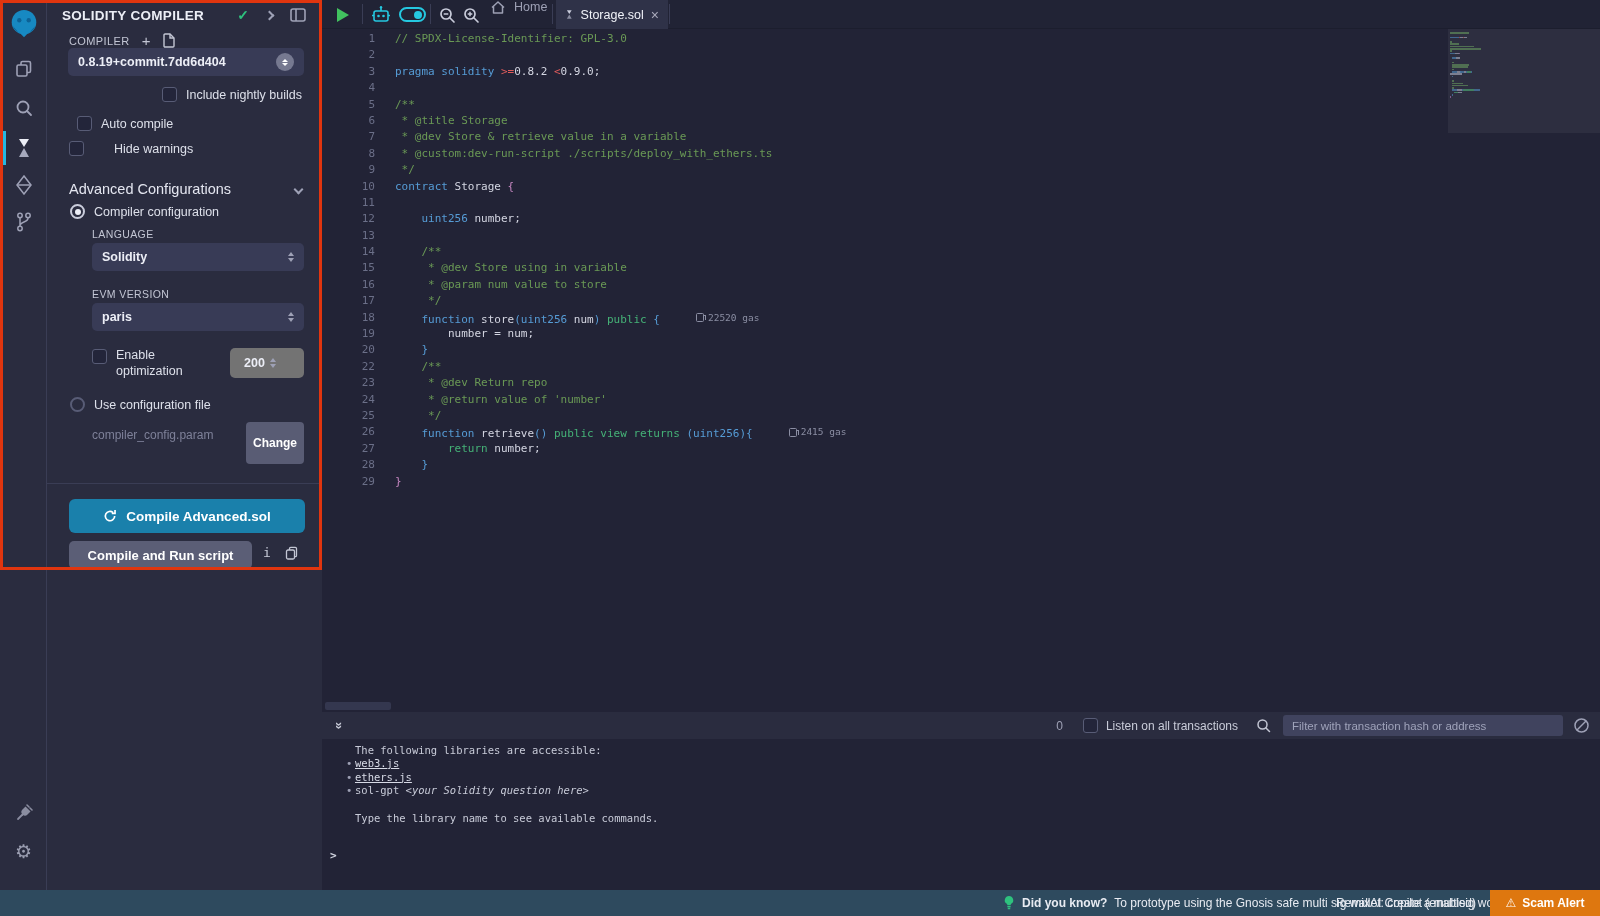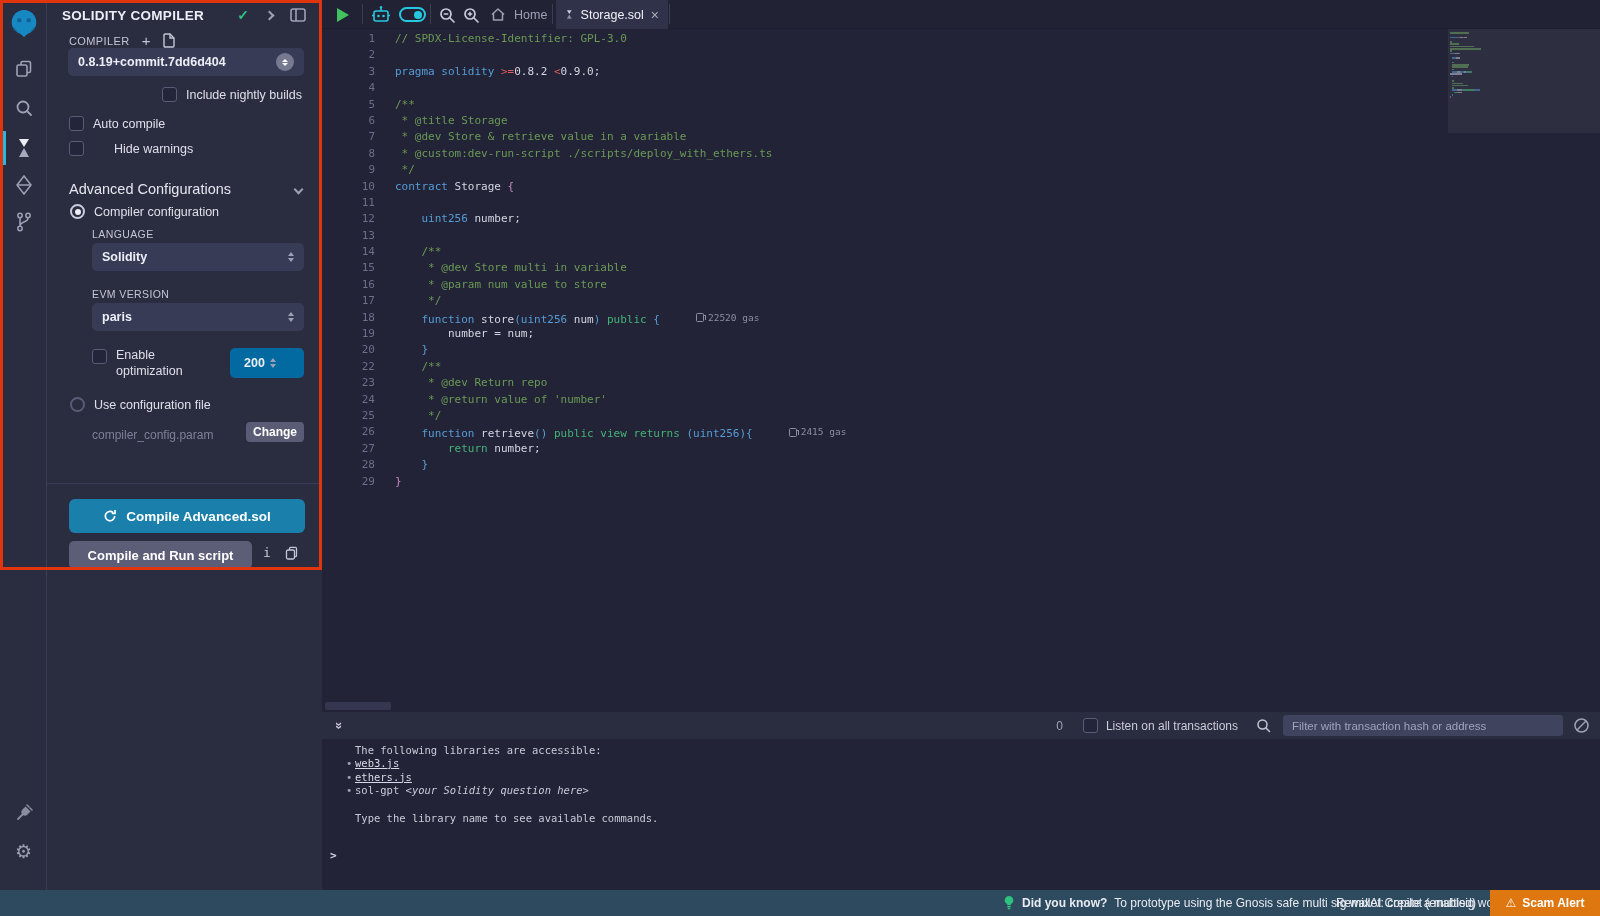--- a/index.html
+++ b/index.html
@@ -34,21 +34,21 @@
                 align-items:center;justify-content:center;gap:1px;}
   .circle-badge i{width:0;height:0;border-left:3px solid transparent;border-right:3px solid transparent;display:block;}
   .circle-badge .up{border-bottom:3.5px solid #fff;}
   .circle-badge .down{border-top:3.5px solid #fff;}
   .cb{width:15px;height:15px;border:1.5px solid #585c76;border-radius:3px;background:#23253a;flex:none;cursor:pointer;}
   .radio{width:15px;height:15px;border:2px solid #585c76;border-radius:50%;flex:none;position:relative;cursor:pointer;}
   .radio.checked{border-color:#c9ccdb;}
   .radio.checked::after{content:"";position:absolute;inset:2.5px;border-radius:50%;background:#eceef6;}
   .ctl-row{position:absolute;display:flex;align-items:center;gap:9px;font-size:12.5px;color:#dde0ea;}
   .adv-title{font-size:14.5px;color:#e4e6f0;}
-  .runs-input{position:absolute;background:#0369a1;border-radius:5px;display:flex;align-items:center;padding:0 8px 0 14px;}
+  .runs-input{position:absolute;background:#737373;border-radius:5px;display:flex;align-items:center;padding:0 8px 0 14px;}
   .runs-input span{flex:1;font-size:12.5px;font-weight:600;color:#eceef6;}
   .muted-file{font-size:12px;color:#7e8199;}
   .change-btn{position:absolute;background:#595c74;color:#fff;font-size:12px;font-weight:bold;border:none;
               border-radius:4px;display:flex;align-items:center;justify-content:center;cursor:pointer;}
   .panel-divider{position:absolute;left:0;right:0;top:483px;border-top:1px solid #3a3d55;}
   .compile-btn{position:absolute;left:22px;width:236px;top:499px;height:34px;background:#1a80ab;color:#fff;
                font-size:13.5px;font-weight:600;border:none;border-radius:6px;display:flex;align-items:center;
                justify-content:center;gap:9px;cursor:pointer;font-family:"Liberation Sans",sans-serif;}
   .run-btn{position:absolute;left:22px;width:183px;top:541px;height:28px;background:#5b5e76;color:#fff;
            font-size:13px;font-weight:600;border:none;border-radius:5px;display:flex;align-items:center;
@@ -60,21 +60,21 @@
   .red-highlight{position:absolute;left:0;top:0;width:322px;height:570px;border:3px solid #e0350f;pointer-events:none;z-index:50;}
 
   
   .main{position:absolute;left:322px;right:0;top:0;bottom:26px;background:#222336;}
   .tabbar{position:absolute;left:0;right:0;top:0;height:29px;background:#212335;border-bottom:1px solid #1c1e2e;}
   .tab-ctl{position:absolute;top:0;height:29px;display:flex;align-items:center;justify-content:center;cursor:pointer;}
   .vsep{position:absolute;top:4px;bottom:4px;width:1px;background:#3a3d55;}
   .play-tri{width:0;height:0;border-left:12px solid #41c25f;border-top:7px solid transparent;border-bottom:7px solid transparent;}
   .toggle{width:27px;height:15px;border:2px solid #25c8e0;border-radius:8px;position:relative;}
   .toggle::after{content:"";position:absolute;right:2px;top:1.5px;width:8px;height:8px;border-radius:50%;background:#25c8e0;}
-  .home-tab{position:absolute;left:160px;top:0;height:29px;display:flex;align-items:center;gap:8px;padding:0 8px;cursor:pointer;}
+  .home-tab{position:absolute;left:160px;top:0;height:29px;display:flex;gap:8px;padding:0 8px;cursor:pointer;}
   .home-tab span{font-size:12.5px;color:#9da0b4;}
   .active-tab{position:absolute;left:234px;top:0;height:29px;width:112px;background:#2f3248;display:flex;
               align-items:center;gap:7px;padding:0 9px;cursor:pointer;}
   .active-tab .tab-label{font-size:12.5px;color:#f0f2f8;flex:1;}
   .tab-close{color:#aab;font-size:14px;line-height:1;cursor:pointer;}
 
   
   .editor{position:absolute;left:0;right:0;top:29px;height:683px;background:#222336;overflow:hidden;}
   .code-lines{position:absolute;left:0;top:2px;right:160px;font-family:"DejaVu Sans Mono",monospace;font-size:11px;}
   .code-line{display:flex;height:16.4px;line-height:16.4px;white-space:pre;}
@@ -219,21 +219,21 @@
           <i class="up"></i>
           <i class="down"></i>
         </span>
     </div>
 
     <div class="ctl-row" style="top:87px;right:20px;left:auto;">
       <span class="cb"></span>
       <span>Include nightly builds</span>
     </div>
 
-    <div class="ctl-row" style="top:116px;left:22px;">
+    <div class="ctl-row" style="top:116px;left:30px;">
       <span class="cb"></span>
       <span>Auto compile</span>
     </div>
 
     <div class="ctl-row" style="top:141px;left:22px;gap:30px;">
       <span class="cb"></span>
       <span>Hide warnings</span>
     </div>
 
     <div class="ctl-row" style="top:181px;left:22px;right:20px;">
@@ -275,21 +275,21 @@
           <i class="down"></i>
         </span>
     </div>
 
     <div class="ctl-row" style="top:397px;left:23px;">
       <span class="radio"></span>
       <span>Use configuration file</span>
     </div>
 
     <div class="muted-file" style="position:absolute;top:428px;left:45px;">compiler_config.param</div>
-    <button class="change-btn" style="left:199px;top:422px;width:58px;height:20px;">Change</button>
+    <button class="change-btn" style="left:199px;top:422px;width:58px;height:42px;">Change</button>
 
     <div class="panel-divider"></div>
 
     <button class="compile-btn">
       <svg width="14" height="14" viewBox="0 0 15 15">
         <path d="M12.5 7.5 a5 5 0 1 1 -1.7 -3.7" fill="none" stroke="#fff" stroke-width="1.8"></path>
         <path d="M12.9 1.1 V4.6 H9.4" fill="none" stroke="#fff" stroke-width="1.8"></path>
       </svg>
       <span>Compile Advanced.sol</span>
     </button>
@@ -368,21 +368,21 @@
           <div class="code-line"><span class="gutter">5</span><span class="code-text"><span class="tok-c">/**</span></span></div>
           <div class="code-line"><span class="gutter">6</span><span class="code-text"><span class="tok-c"> * @title Storage</span></span></div>
           <div class="code-line"><span class="gutter">7</span><span class="code-text"><span class="tok-c"> * @dev Store &amp; retrieve value in a variable</span></span></div>
           <div class="code-line"><span class="gutter">8</span><span class="code-text"><span class="tok-c"> * @custom:dev-run-script ./scripts/deploy_with_ethers.ts</span></span></div>
           <div class="code-line"><span class="gutter">9</span><span class="code-text"><span class="tok-c"> */</span></span></div>
           <div class="code-line"><span class="gutter">10</span><span class="code-text"><span class="tok-k">contract </span><span class="tok-p">Storage </span><span class="tok-m">{</span></span></div>
           <div class="code-line"><span class="gutter">11</span><span class="code-text"></span></div>
           <div class="code-line"><span class="gutter">12</span><span class="code-text"><span class="tok-p">    </span><span class="tok-k">uint256</span><span class="tok-p"> number;</span></span></div>
           <div class="code-line"><span class="gutter">13</span><span class="code-text"></span></div>
           <div class="code-line"><span class="gutter">14</span><span class="code-text"><span class="tok-p">    </span><span class="tok-c">/**</span></span></div>
-          <div class="code-line"><span class="gutter">15</span><span class="code-text"><span class="tok-p">    </span><span class="tok-c"> * @dev Store multi in variable</span></span></div>
+          <div class="code-line"><span class="gutter">15</span><span class="code-text"><span class="tok-p">    </span><span class="tok-c"> * @dev Store using in variable</span></span></div>
           <div class="code-line"><span class="gutter">16</span><span class="code-text"><span class="tok-p">    </span><span class="tok-c"> * @param num value to store</span></span></div>
           <div class="code-line"><span class="gutter">17</span><span class="code-text"><span class="tok-p">    </span><span class="tok-c"> */</span></span></div>
           <div class="code-line"><span class="gutter">18</span><span class="code-text"><span class="tok-p">    </span><span class="tok-k">function </span><span class="tok-p">store</span><span class="tok-b">(</span><span class="tok-k">uint256</span><span class="tok-p"> num</span><span class="tok-b">)</span><span class="tok-g"> public </span><span class="tok-b">{</span><span class="gas"><span class="gas-icon"></span><span>22520 gas</span></span></span></div>
           <div class="code-line"><span class="gutter">19</span><span class="code-text"><span class="tok-p">        number = num;</span></span></div>
           <div class="code-line"><span class="gutter">20</span><span class="code-text"><span class="tok-p">    </span><span class="tok-b">}</span></span></div>
           <div class="code-line"><span class="gutter">22</span><span class="code-text"><span class="tok-p">    </span><span class="tok-c">/**</span></span></div>
           <div class="code-line"><span class="gutter">23</span><span class="code-text"><span class="tok-p">    </span><span class="tok-c"> * @dev Return repo</span></span></div>
           <div class="code-line"><span class="gutter">24</span><span class="code-text"><span class="tok-p">    </span><span class="tok-c"> * @return value of 'number'</span></span></div>
           <div class="code-line"><span class="gutter">25</span><span class="code-text"><span class="tok-p">    </span><span class="tok-c"> */</span></span></div>
           <div class="code-line"><span class="gutter">26</span><span class="code-text"><span class="tok-p">    </span><span class="tok-k">function </span><span class="tok-p">retrieve</span><span class="tok-b">()</span><span class="tok-g"> public view returns </span><span class="tok-b">(</span><span class="tok-k">uint256</span><span class="tok-b">){</span><span class="gas"><span class="gas-icon"></span><span>2415 gas</span></span></span></div>

